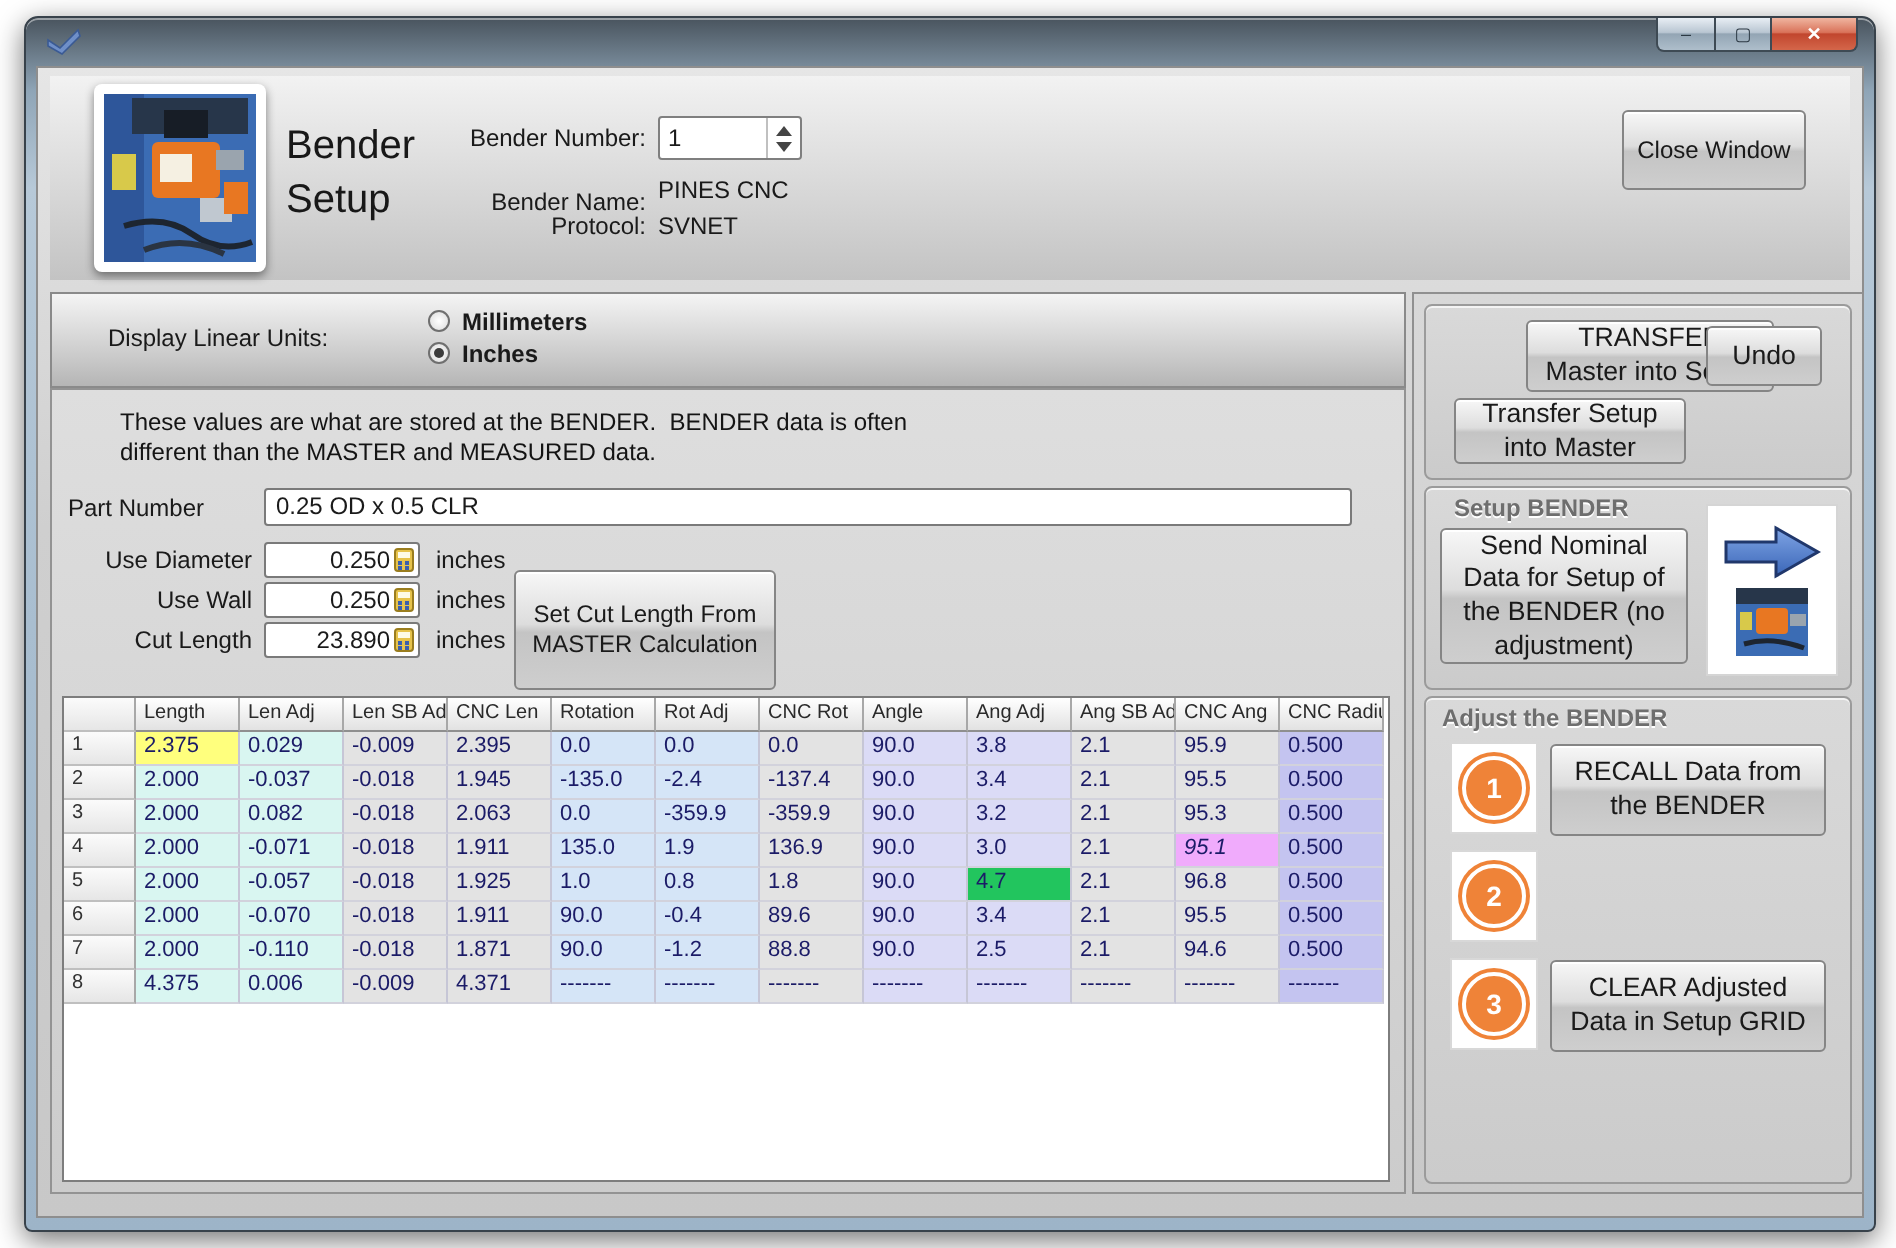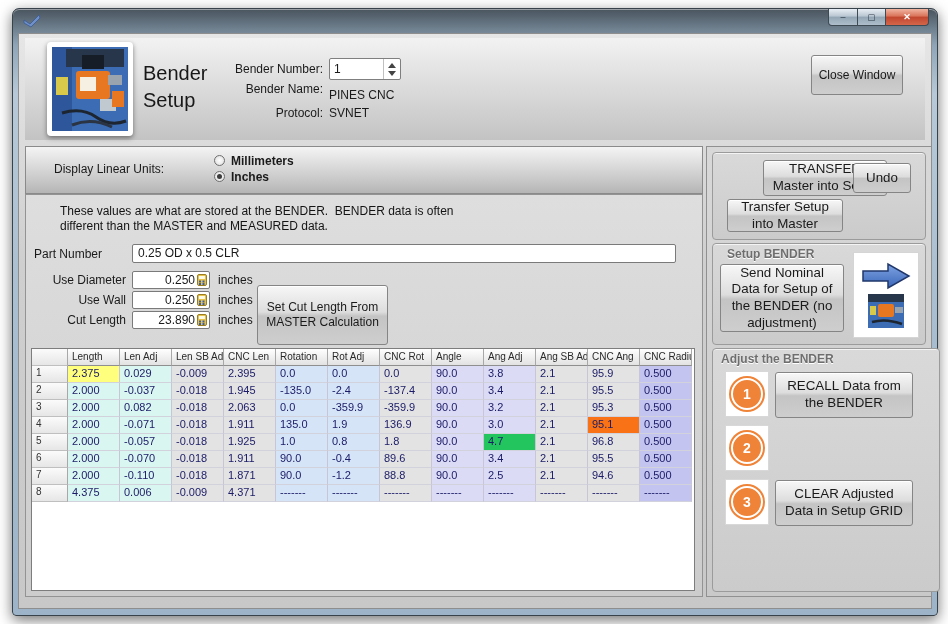--- a/index.html
+++ b/index.html
@@ -76,21 +76,21 @@
         border-bottom:1px solid #bfbfbf;color:#333;font-size:10px;}
 
   
   .right-panel{position:absolute;left:687px;top:112px;width:224px;height:449px;
                background:linear-gradient(180deg,#d8d8d8,#c9c9c9);border:1px solid #909090;}
   .groupbox{position:absolute;border:1px solid #9b9b9b;border-radius:4px;
             box-shadow:inset 0 1px 0 rgba(255,255,255,.7);background:linear-gradient(180deg,#d9d9d9,#cbcbcb);}
   .legend{position:absolute;left:14px;top:3px;font-weight:bold;color:#6e6e6e;text-shadow:0 1px 0 #ffffff;font-size:12px;}
   .g1{left:5px;top:5px;width:212px;height:86px;}
   .g2{left:5px;top:96px;width:212px;height:100px;}
-  .g3{left:5px;top:201px;width:212px;height:242px;padding-left:14px;}
+  .g3{left:5px;top:201px;width:212px;height:242px;}
   .b-transfer1{position:absolute;left:6px;top:7px;width:124px;height:36px;margin-left:44px;}
   .b-undo{position:absolute;left:140px;top:10px;width:58px;height:30px;}
   .b-transfer2{position:absolute;left:14px;top:46px;width:116px;height:33px;}
   .b-send-nominal{position:absolute;left:7px;top:20px;width:124px;height:68px;padding:2px 4px;}
   .arrow-box{position:absolute;left:140px;top:8px;width:64px;height:84px;background:#fff;border:1px solid #d5d5d5;
              display:flex;flex-direction:column;align-items:center;justify-content:center;gap:4px;}
   .step-row{position:absolute;left:0;width:100%;height:48px;}
   .badge-sq{position:absolute;left:12px;top:0;width:42px;height:44px;background:#fff;border:1px solid #d8d8d8;
             display:flex;align-items:center;justify-content:center;}
   .badge{width:28px;height:28px;border-radius:50%;background:#ef8338;border:2px solid #fff;
@@ -137,21 +137,21 @@
       <div class="app-title">Bender Setup</div>
 
       <div class="hl" style="left:148px;top:24px;">Bender Number:</div>
       <div class="spinbox">
         <span class="val">1</span>
         <span class="spin-arrows">
             <span class="tri-up"></span>
             <span class="tri-dn"></span>
           </span>
       </div>
-      <div class="hl" style="left:148px;top:44px;">Bender Name:</div>
+      <div class="hl" style="left:148px;top:56px;">Bender Name:</div>
       <div class="hv" style="left:304px;top:50px;">PINES CNC</div>
       <div class="hl" style="left:148px;top:68px;">Protocol:</div>
       <div class="hv" style="left:304px;top:68px;">SVNET</div>
 
       <button class="btn close-window">Close Window</button>
     </div>
 
     <div class="units-bar">
       <div class="units-label">Display Linear Units:</div>
       <div class="radio-row" style="top:6px;">
@@ -281,21 +281,21 @@
               <div class="gc" style="background: rgb(217, 246, 241); color: rgb(27, 27, 103);">2.000</div>
               <div class="gc" style="background: rgb(217, 246, 241); color: rgb(27, 27, 103);">-0.071</div>
               <div class="gc" style="background: rgb(227, 227, 227); color: rgb(27, 27, 103);">-0.018</div>
               <div class="gc" style="background: rgb(227, 227, 227); color: rgb(27, 27, 103);">1.911</div>
               <div class="gc" style="background: rgb(213, 229, 247); color: rgb(27, 27, 103);">135.0</div>
               <div class="gc" style="background: rgb(213, 229, 247); color: rgb(27, 27, 103);">1.9</div>
               <div class="gc" style="background: rgb(227, 227, 227); color: rgb(27, 27, 103);">136.9</div>
               <div class="gc" style="background: rgb(219, 219, 246); color: rgb(27, 27, 103);">90.0</div>
               <div class="gc" style="background: rgb(219, 219, 246); color: rgb(27, 27, 103);">3.0</div>
               <div class="gc" style="background: rgb(227, 227, 227); color: rgb(27, 27, 103);">2.1</div>
-              <div class="gc" style="background: #f97316; color: rgb(27, 27, 103);">95.1</div>
+              <div class="gc" style="background: #f0abfc; color: rgb(27, 27, 103); font-style: italic;">95.1</div>
               <div class="gc" style="background: rgb(196, 196, 240); color: rgb(27, 27, 103);">0.500</div>
             </div>
             <div class="grow">
               <div class="gc gnum">5</div>
               <div class="gc" style="background: rgb(217, 246, 241); color: rgb(27, 27, 103);">2.000</div>
               <div class="gc" style="background: rgb(217, 246, 241); color: rgb(27, 27, 103);">-0.057</div>
               <div class="gc" style="background: rgb(227, 227, 227); color: rgb(27, 27, 103);">-0.018</div>
               <div class="gc" style="background: rgb(227, 227, 227); color: rgb(27, 27, 103);">1.925</div>
               <div class="gc" style="background: rgb(213, 229, 247); color: rgb(27, 27, 103);">1.0</div>
               <div class="gc" style="background: rgb(213, 229, 247); color: rgb(27, 27, 103);">0.8</div>

